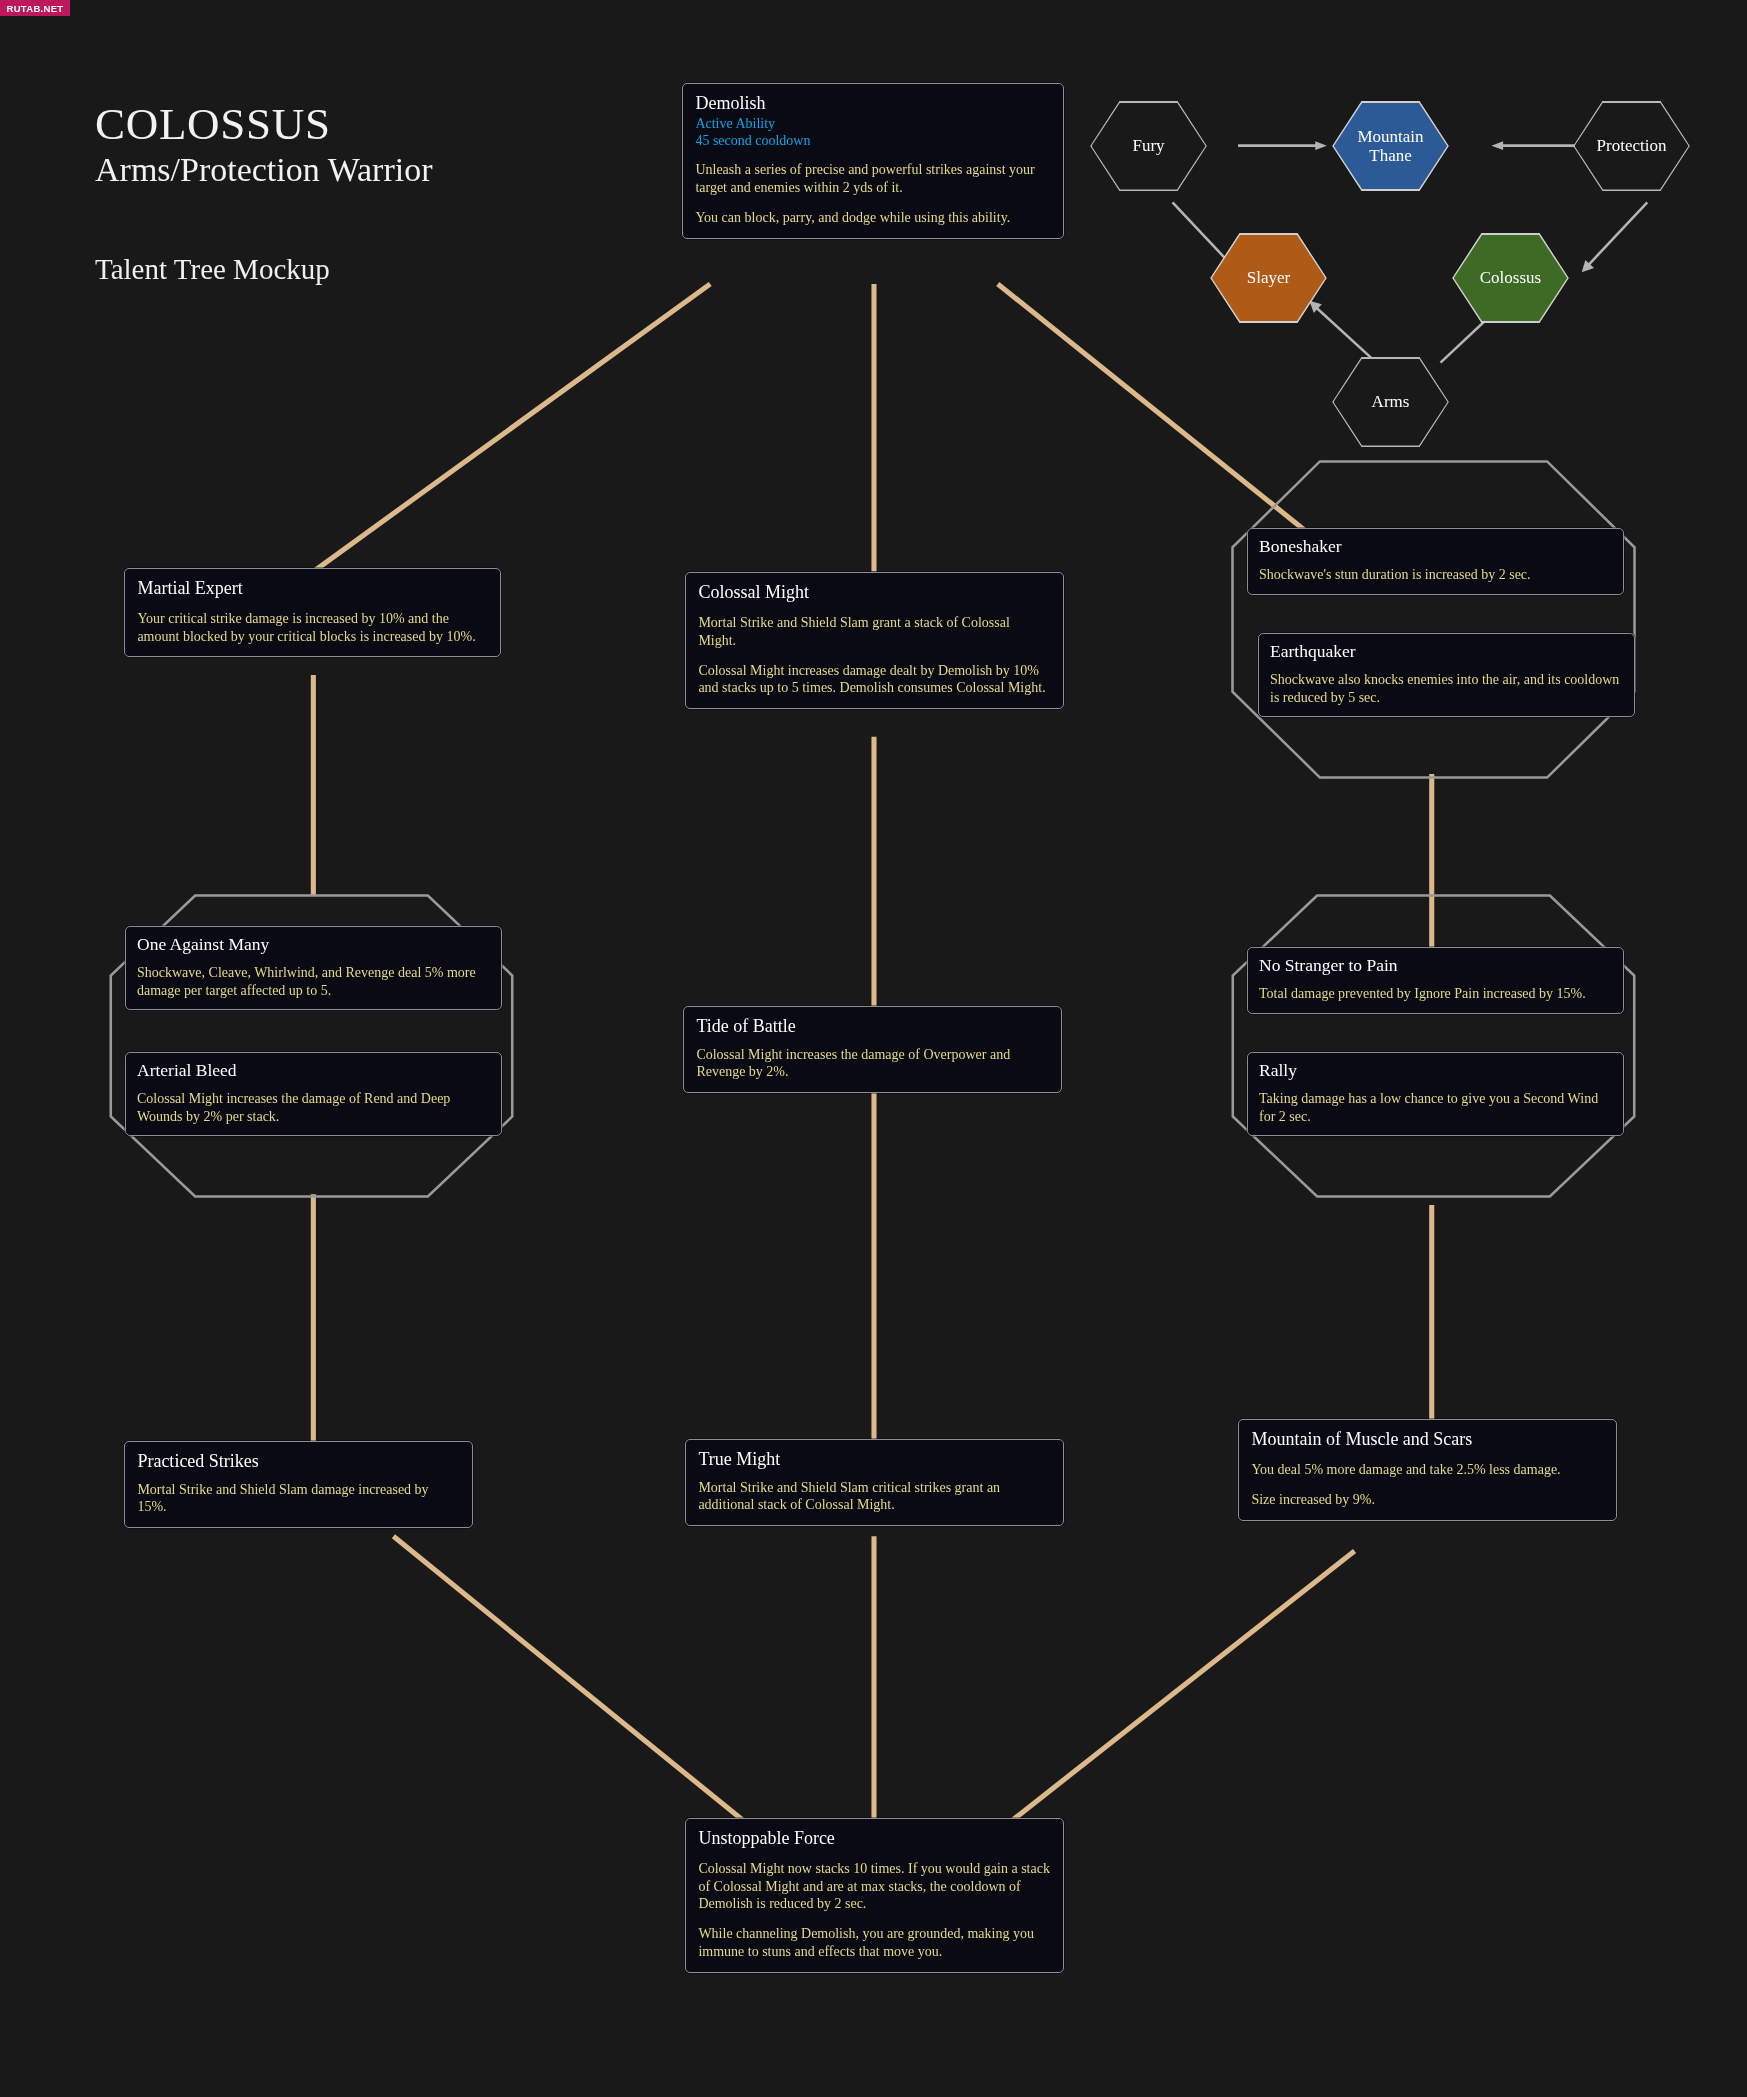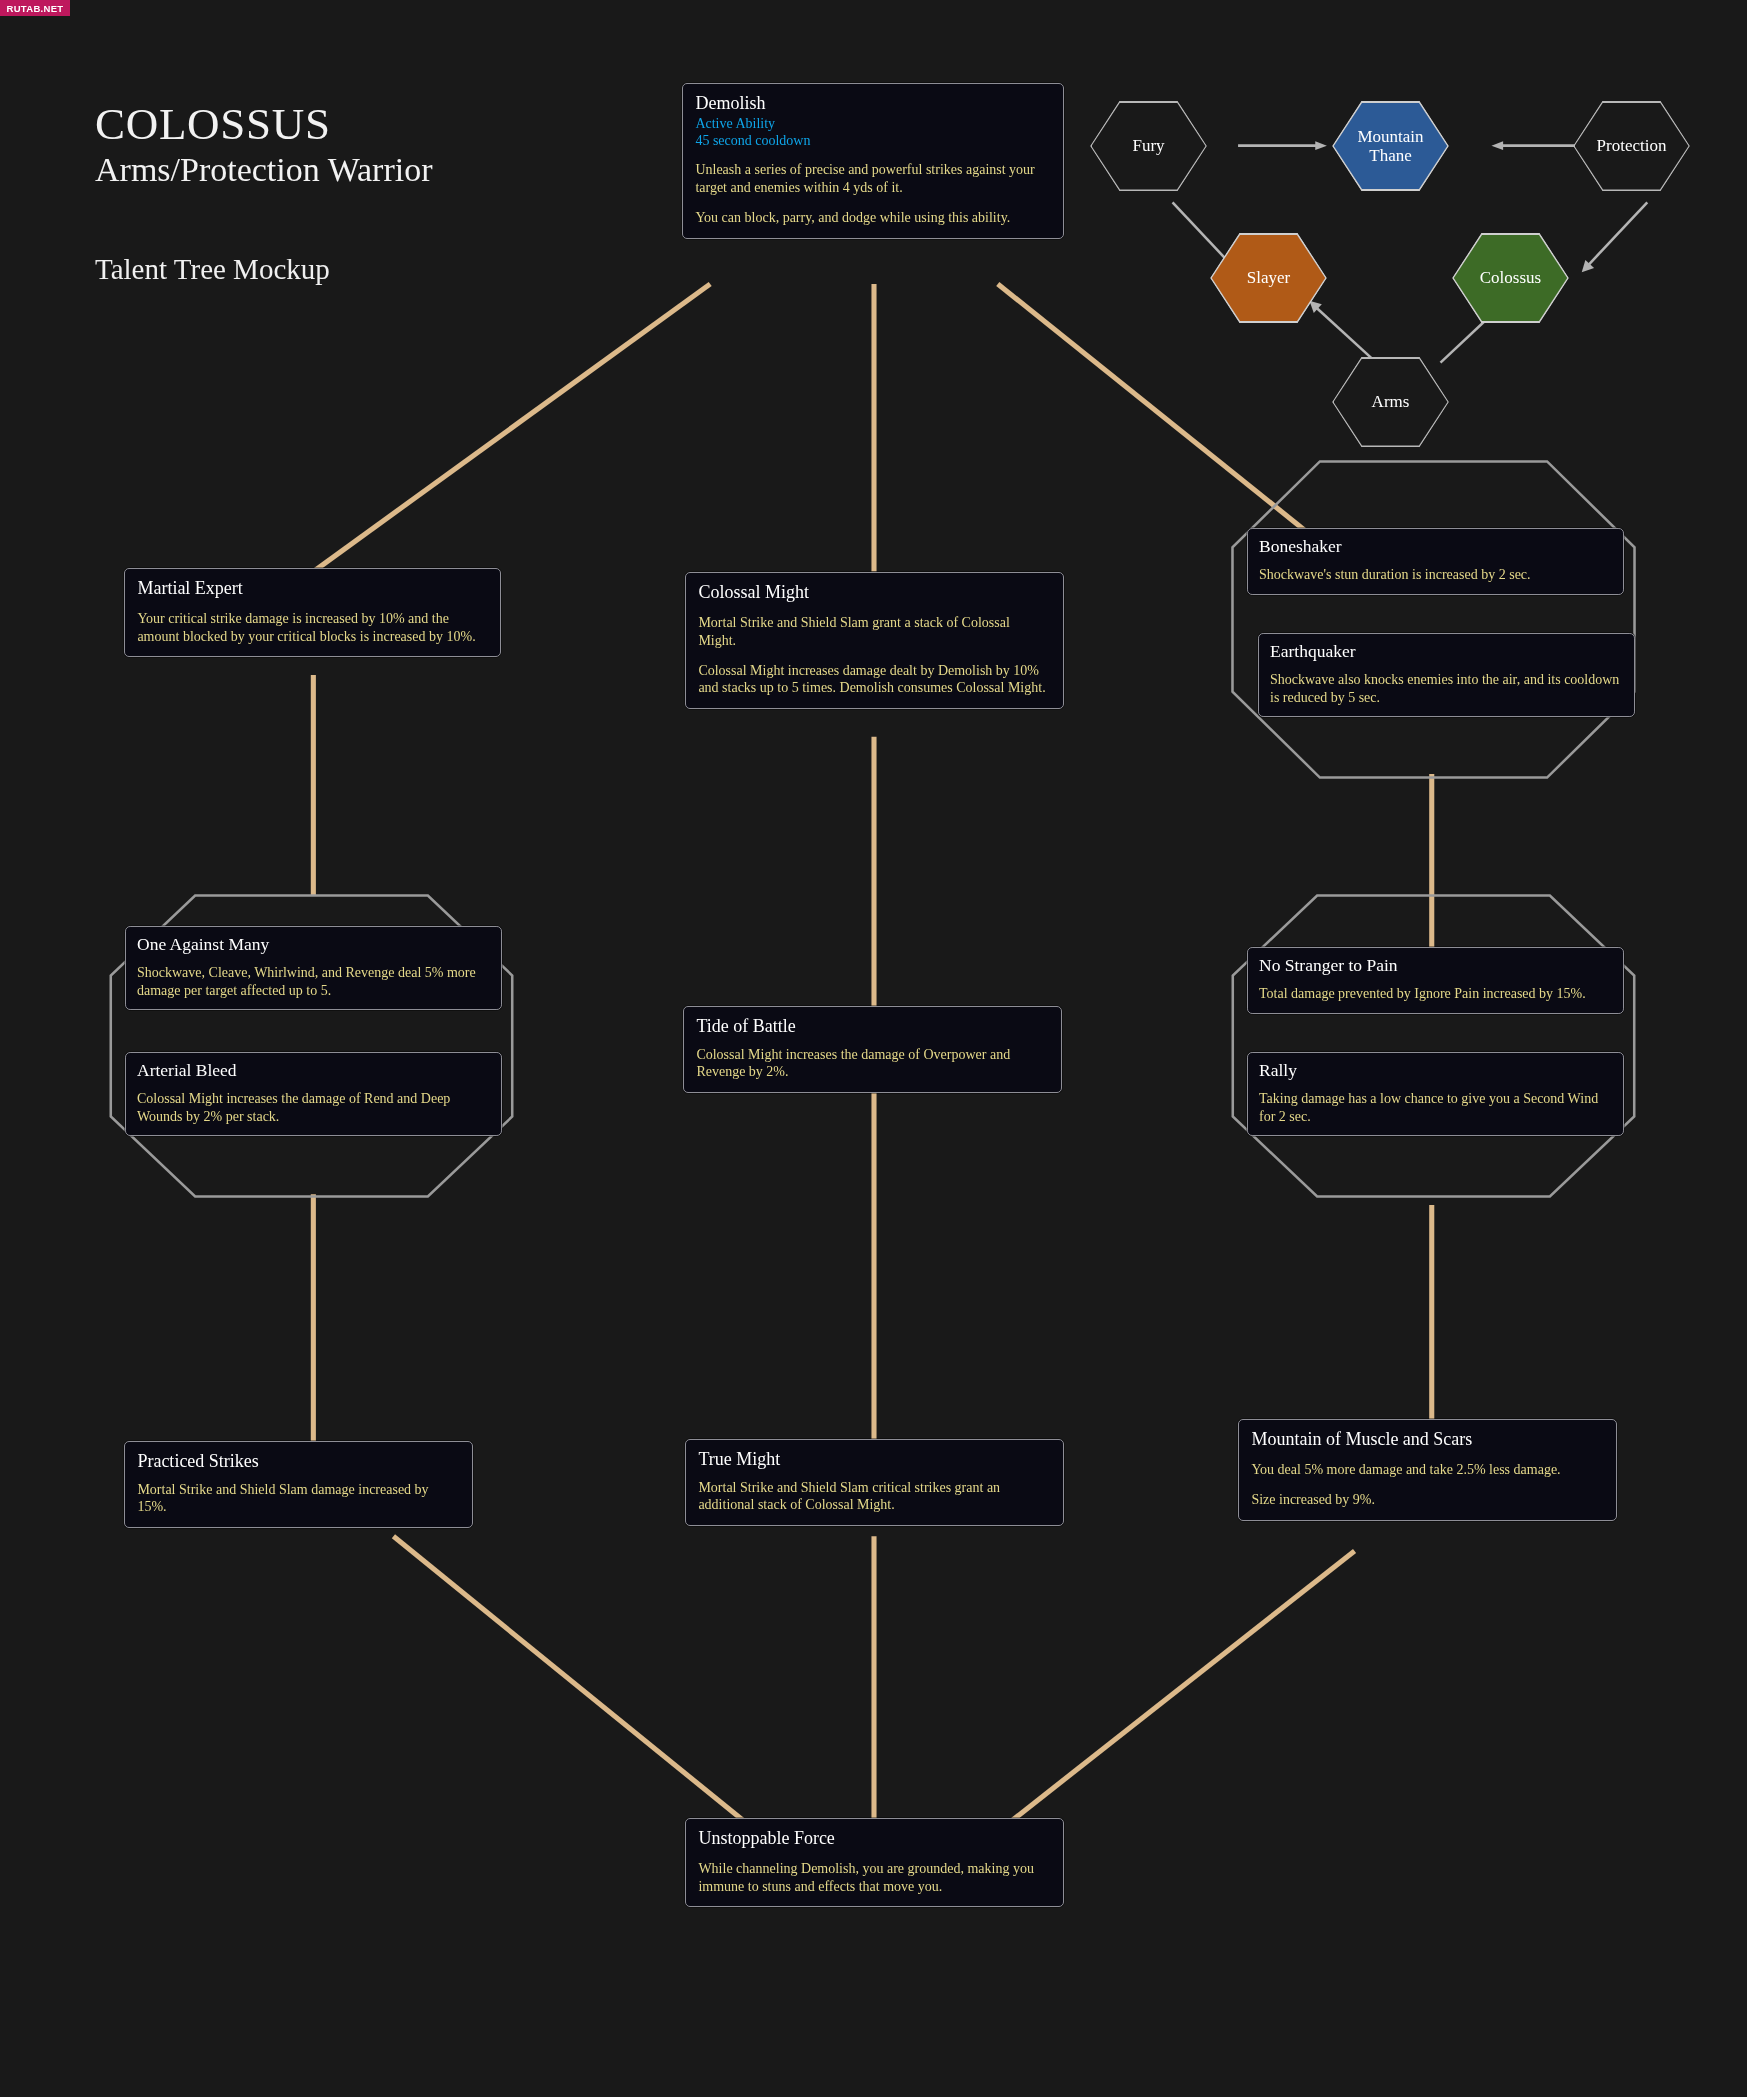--- a/index.html
+++ b/index.html
@@ -284,21 +284,21 @@
 
 <div class="hex outline" style="left:1332px; top:357px;">
   <div class="hexbg"></div>
   <span class="hexlabel">Arms</span>
 </div>
 
 <div class="card" style="left:682px; top:83px; width:382px;">
   <div class="name">Demolish</div>
   <div class="meta">Active Ability</div>
   <div class="meta">45 second cooldown</div>
-  <div class="desc">Unleash a series of precise and powerful strikes against your target and enemies within 4 yds of it.</div>
+  <div class="desc">Unleash a series of precise and powerful strikes against your target and enemies within 2 yds of it.</div>
   <div class="desc">You can block, parry, and dodge while using this ability.</div>
 </div>
 
 <div class="card" style="left:124px; top:568px; width:377px;">
   <div class="name">Martial Expert</div>
   <div class="desc">Your critical strike damage is increased by 10% and the amount blocked by your critical blocks is increased by 10%.</div>
 </div>
 
 <div class="card" style="left:685px; top:572px; width:379px;">
   <div class="name">Colossal Might</div>
@@ -352,15 +352,16 @@
 </div>
 
 <div class="card" style="left:1238px; top:1419px; width:379px;">
   <div class="name">Mountain of Muscle and Scars</div>
   <div class="desc">You deal 5% more damage and take 2.5% less damage.</div>
   <div class="desc">Size increased by 9%.</div>
 </div>
 
 <div class="card" style="left:685px; top:1818px; width:379px;">
   <div class="name">Unstoppable Force</div>
+  <div class="desc">Colossal Might now stacks 10 times. If you would gain a stack of Colossal Might and are at max stacks, the cooldown of Demolish is reduced by 2 sec.</div>
   <div class="desc">While channeling Demolish, you are grounded, making you immune to stuns and effects that move you.</div>
 </div>
 
 
 </body></html>

